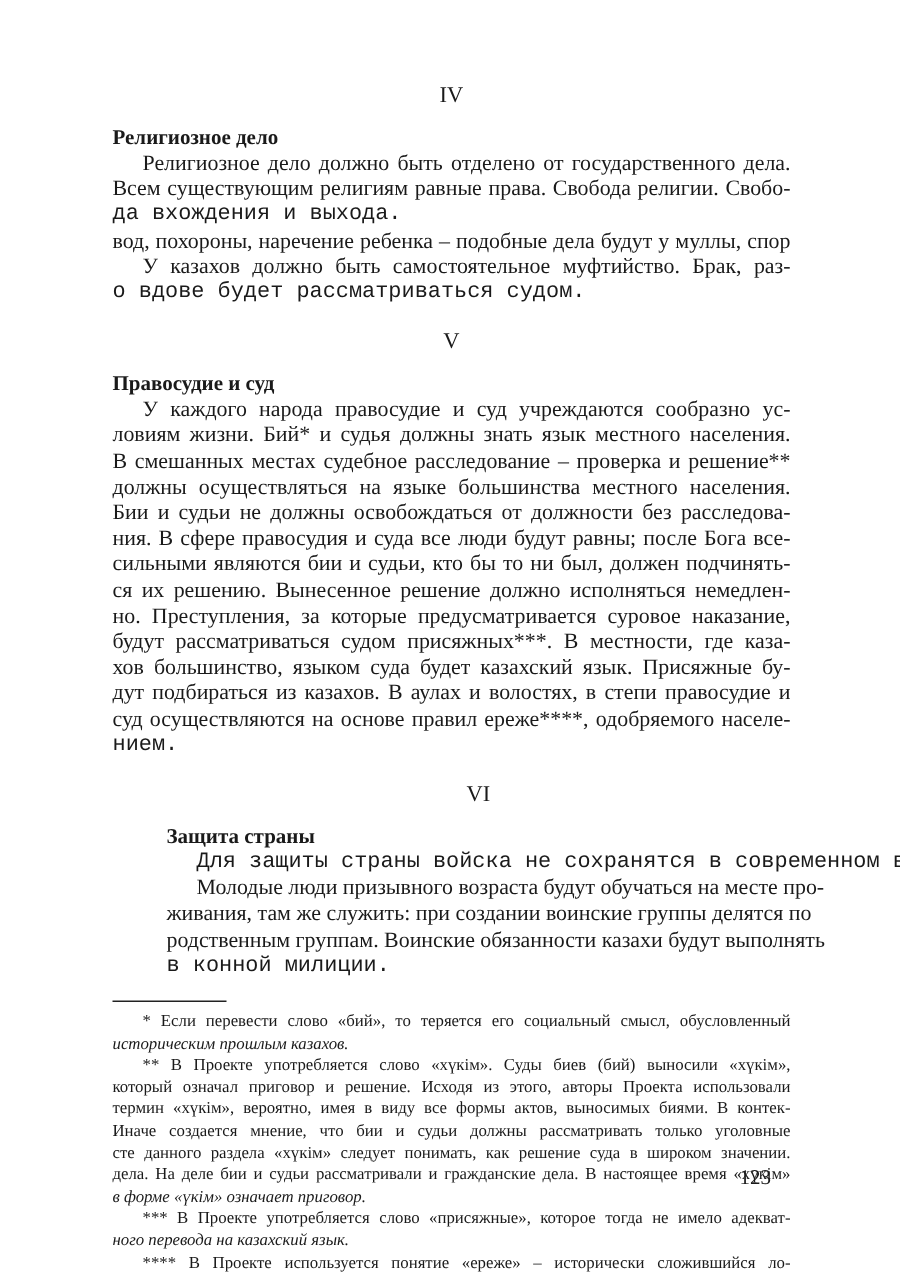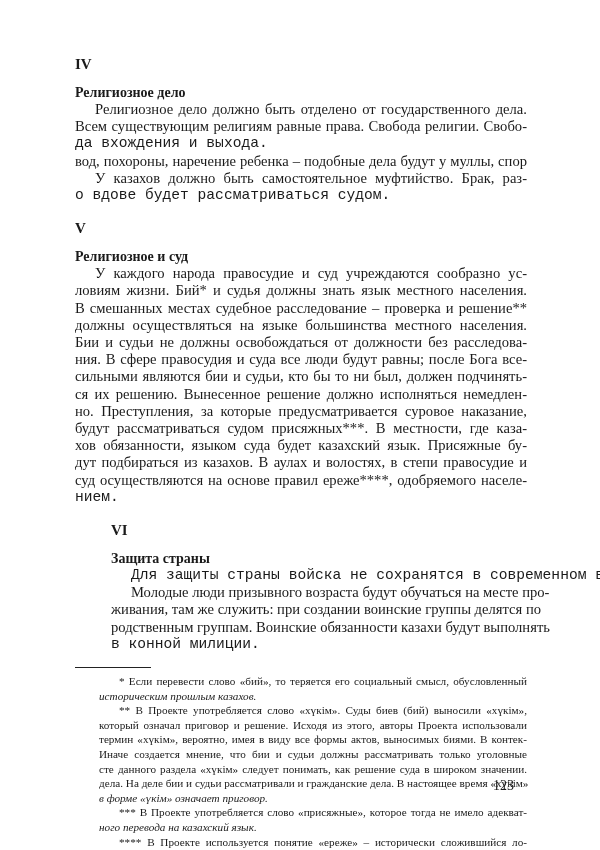--- a/index.html
+++ b/index.html
@@ -2,38 +2,38 @@
 <html><head>
 <meta charset="utf-8">
 <style>
   html, body { margin: 0; padding: 0; background: #ffffff; }
   body { width: 600px; height: 850px; position: relative; overflow: hidden; }
   .page {
     position: absolute; left: 75px; top: 48px; width: 452px;
     font-family: "Liberation Serif", serif; color: #1a1a1a;
   }
   .section-num {
-    text-align: left; font-weight: bold; font-size: 15px;
+    text-align: center; font-weight: normal; font-size: 15px;
     margin: 0 0 12px 0; height: 16px; line-height: 16px;
   }
   .section-title { font-weight: bold; font-size: 14px; line-height: 17px; margin: 0; }
   .body-line {
     font-size: 14.6px; line-height: 17.2px; white-space: nowrap;
     text-align: justify; text-align-last: justify; display: block;
   }
   .body-line.last { text-align-last: left; font-family: Liberation Mono, monospace; }
   .body-line.indent { padding-left: 20px; }
   .para { margin: 0; }
   .sec4 .section-num { margin-top: 8px; }
   .sec5 { margin-top: 16px; }
   .sec6 { margin-top: 16px; margin-left: 36px; }
   .rule { width: 76px; border-top: 1px solid #222; margin: 14px 0 6px 0; }
   .fn-line {
     font-size: 11.2px; line-height: 14.6px; white-space: nowrap; display: block;
-    text-align: justify; text-align-last: justify; margin-left: 24px;
+    text-align: justify; text-align-last: justify;
   }
   .fn-line.last { text-align-last: left; font-style: italic; }
   .fn-line.indent { padding-left: 20px; }
   .page-number {
     position: absolute; left: 493px; top: 778px; font-size: 14px;
     font-family: "Liberation Serif", serif; color: #1a1a1a;
   }
 </style>
 </head>
 <body>
@@ -50,33 +50,33 @@
     </div>
     <div class="para">
       <span class="body-line">вод, похороны, наречение ребенка – подобные дела будут у муллы, спор</span>
       <span class="body-line indent">У казахов должно быть самостоятельное муфтийство. Брак, раз-</span>
       <span class="body-line last">о вдове будет рассматриваться судом.</span>
     </div>
   </div>
 
   <div class="section sec5">
     <div class="section-num">V</div>
-    <div class="section-title">Религиозное и суд</div>
+    <div class="section-title">Правосудие и суд</div>
     <div class="para">
       <span class="body-line indent">У каждого народа правосудие и суд учреждаются сообразно ус-</span>
       <span class="body-line">ловиям жизни. Бий* и судья должны знать язык местного населения.</span>
       <span class="body-line">В смешанных местах судебное расследование – проверка и решение**</span>
       <span class="body-line">должны осуществляться на языке большинства местного населения.</span>
       <span class="body-line">Бии и судьи не должны освобождаться от должности без расследова-</span>
       <span class="body-line">ния. В сфере правосудия и суда все люди будут равны; после Бога все-</span>
       <span class="body-line">сильными являются бии и судьи, кто бы то ни был, должен подчинять-</span>
       <span class="body-line">ся их решению. Вынесенное решение должно исполняться немедлен-</span>
       <span class="body-line">но. Преступления, за которые предусматривается суровое наказание,</span>
       <span class="body-line">будут  рассматриваться судом присяжных***. В местности, где каза-</span>
-      <span class="body-line">хов обязанности, языком суда будет казахский язык. Присяжные бу-</span>
+      <span class="body-line">хов большинство, языком суда будет казахский язык. Присяжные бу-</span>
       <span class="body-line">дут подбираться из казахов. В аулах и волостях, в степи правосудие и</span>
       <span class="body-line">суд осуществляются на основе правил ереже****, одобряемого населе-</span>
       <span class="body-line last">нием.</span>
     </div>
   </div>
 
   <div class="section sec6">
     <div class="section-num">VI</div>
     <div class="section-title">Защита страны</div>
     <div class="para">

